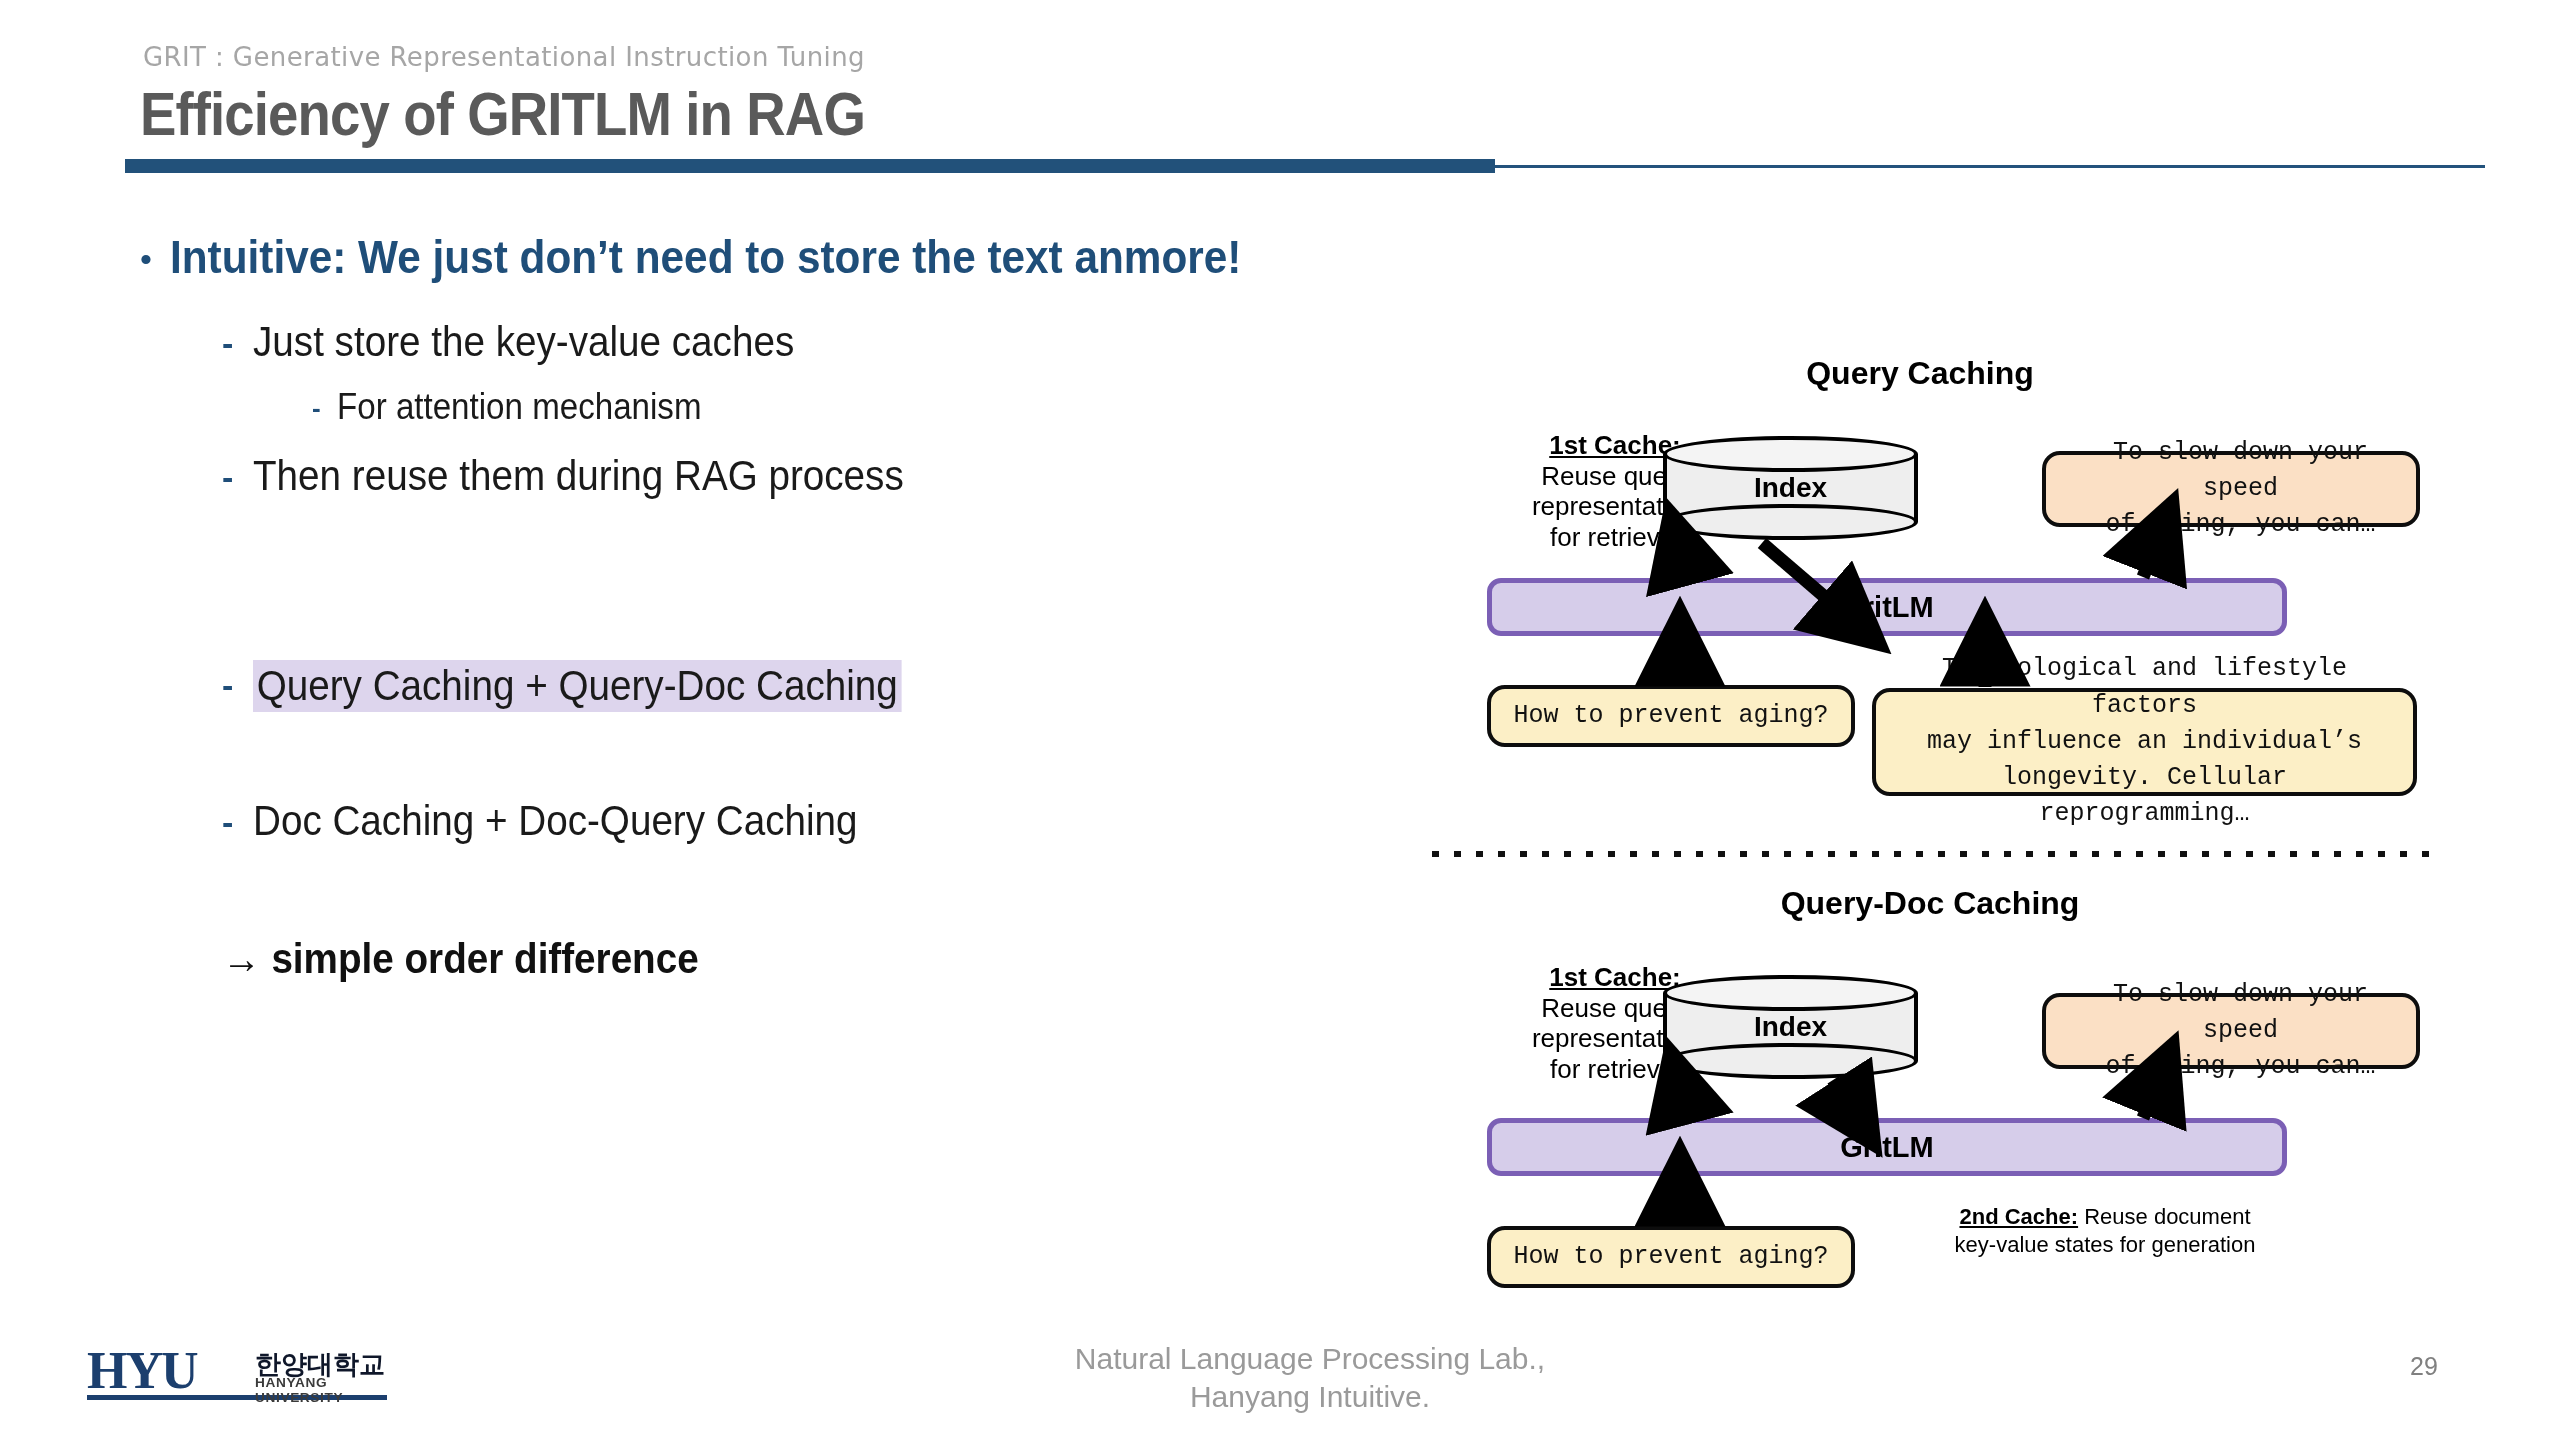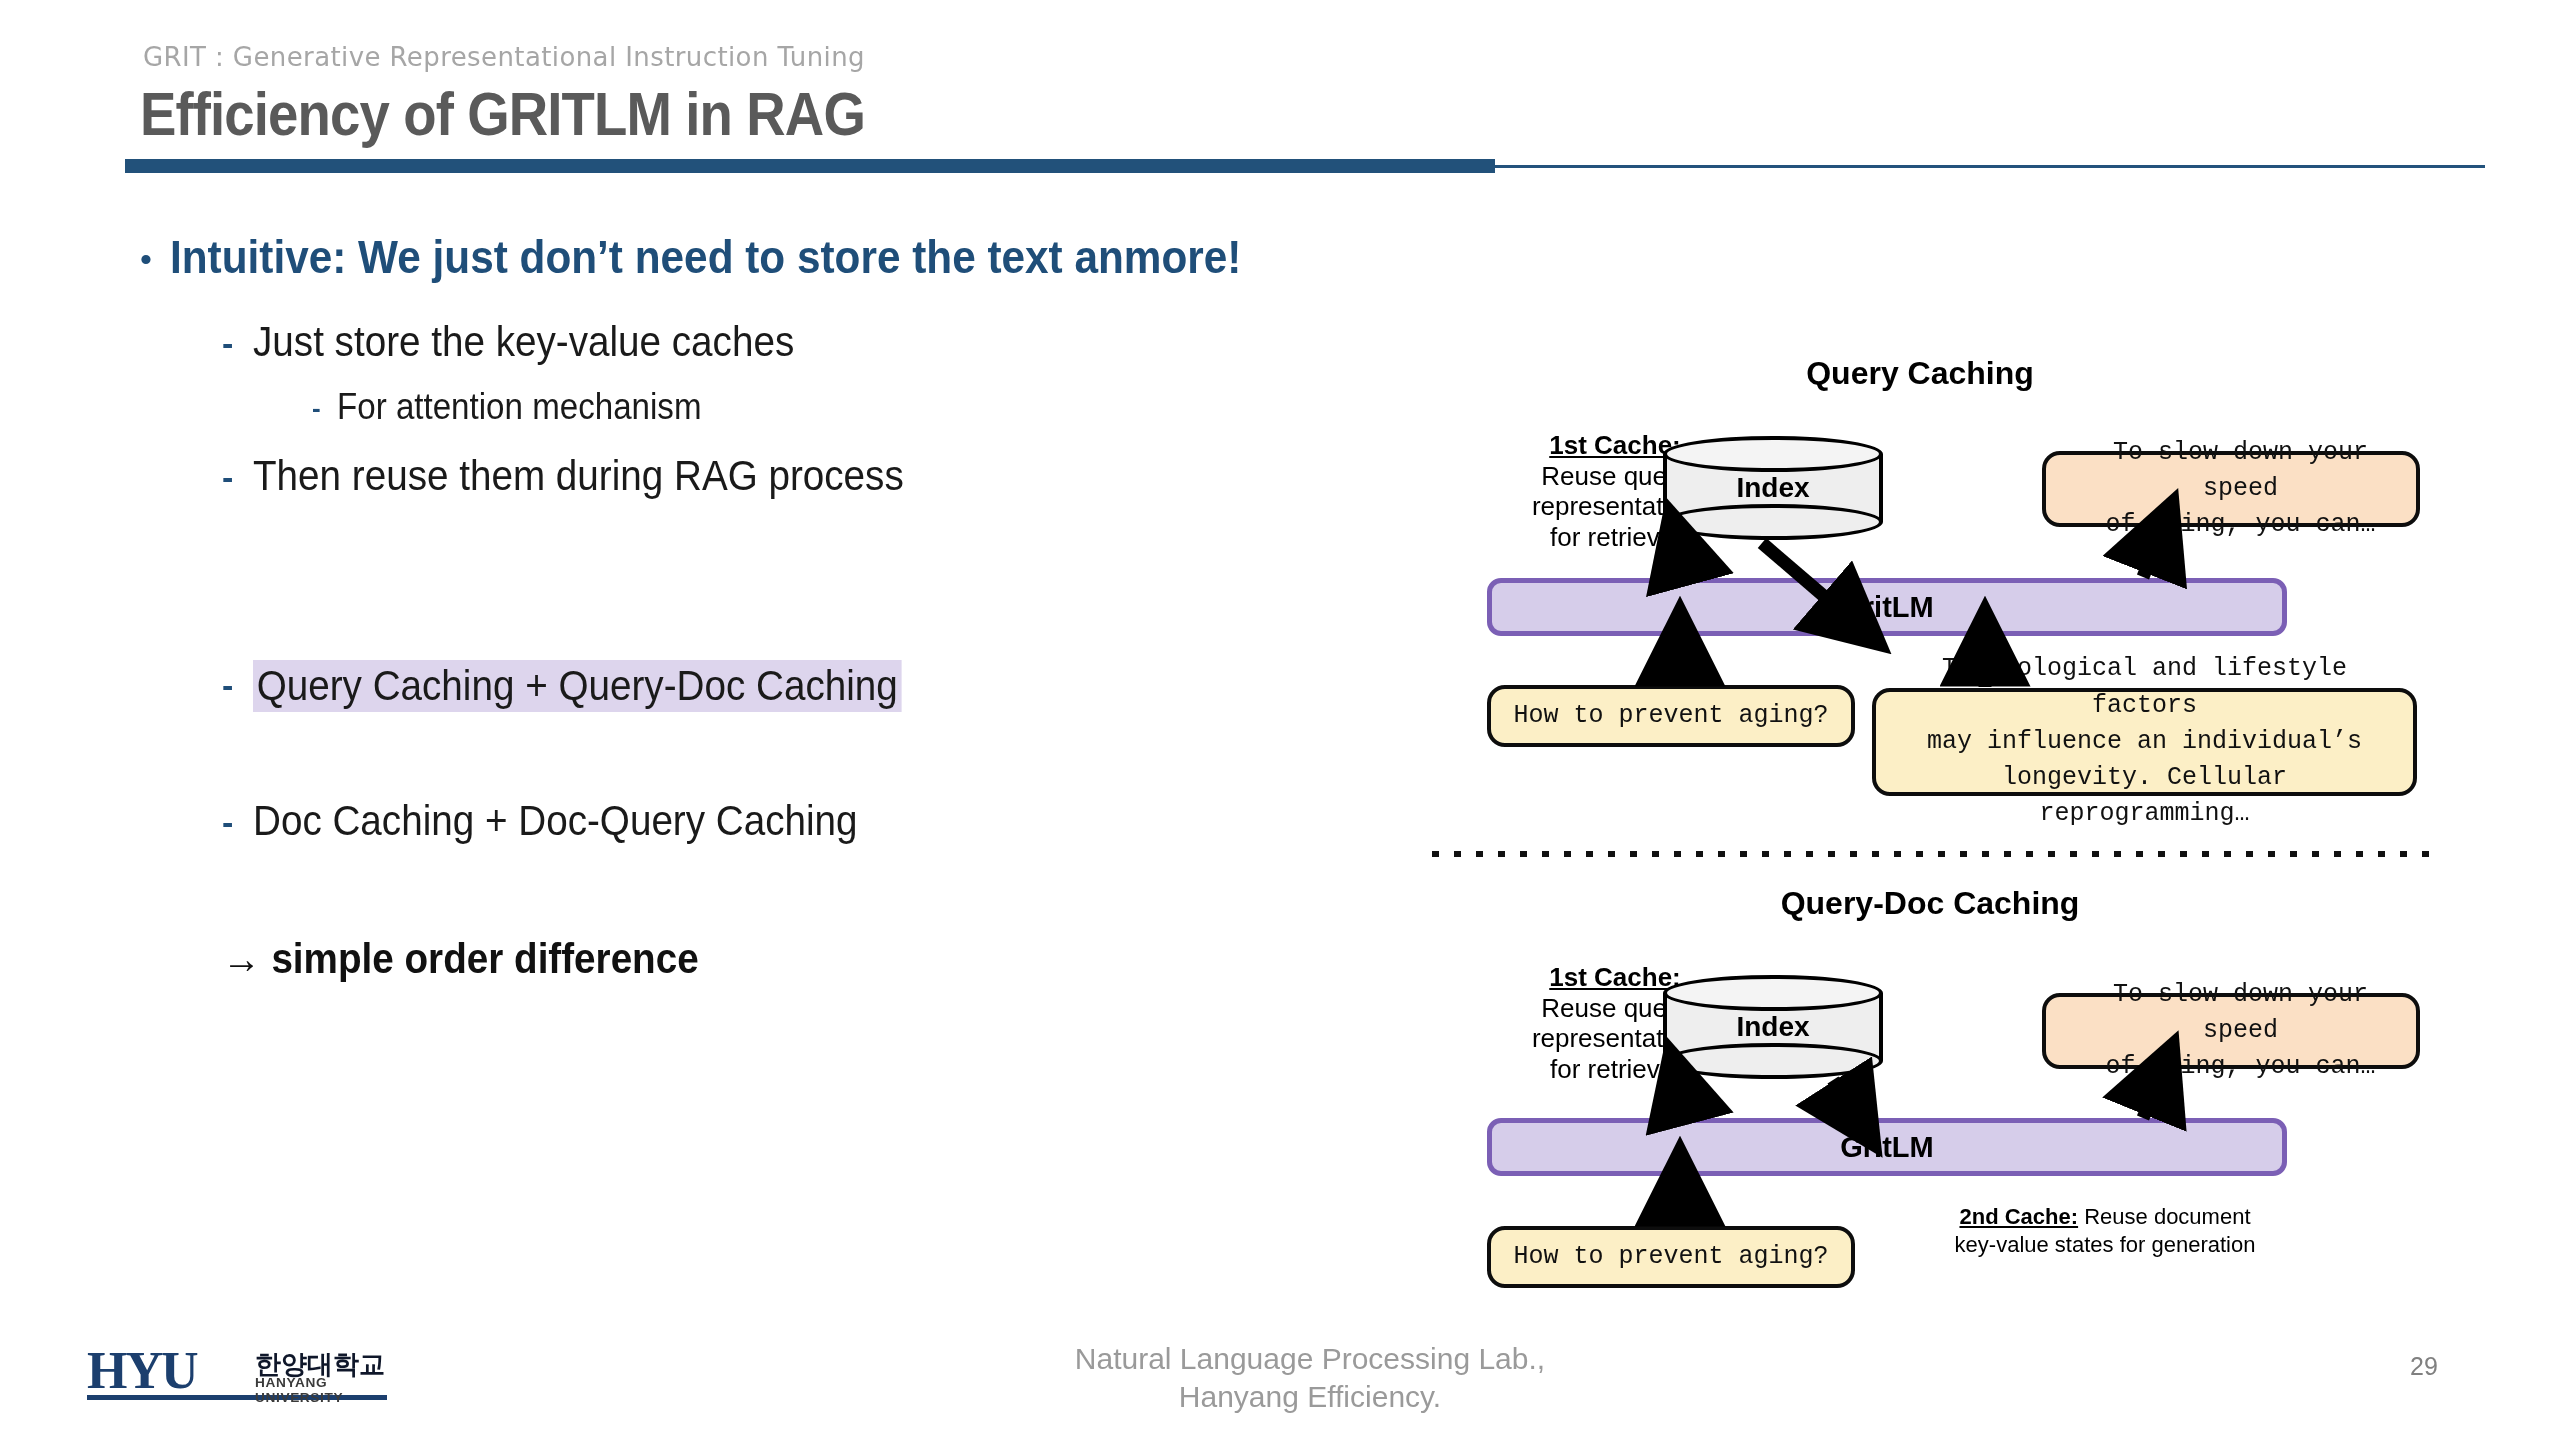--- a/index.html
+++ b/index.html
@@ -38,21 +38,21 @@
              transform:scaleX(.92);transform-origin:left top;}
 
   
   .diag-title{position:absolute;font-size:32px;font-weight:bold;color:#000;
               white-space:nowrap;text-align:center;}
 
   .cachenote{position:absolute;text-align:center;font-size:26px;color:#000;line-height:1.18;
              white-space:nowrap;}
   .cachenote .hd{font-weight:bold;text-decoration:underline;display:block;}
 
-  .cyl{position:absolute;}
+  .cyl{position:absolute;padding-left:35px;}
   .cyl .body{position:absolute;left:0;top:18px;width:100%;height:calc(100% - 36px);
              background:#eeeeee;border-left:4px solid #000;border-right:4px solid #000;box-sizing:border-box;}
   .cyl .top{position:absolute;left:0;top:0;width:100%;height:36px;background:#f4f4f4;
             border:4px solid #000;border-radius:50%/50%;box-sizing:border-box;}
   .cyl .bot{position:absolute;left:0;bottom:0;width:100%;height:36px;background:#eeeeee;
             border:4px solid #000;border-radius:50%/50%;box-sizing:border-box;}
   .cyl .lbl{position:absolute;inset:0;display:flex;align-items:center;justify-content:center;
             font-size:28px;font-weight:bold;color:#000;z-index:3;}
 
   .gritbar{position:absolute;background:#d6cdea;border:5px solid #7b5fb5;border-radius:14px;
@@ -224,18 +224,18 @@
 
   <div class="logo">
     <div class="hyu">HYU</div>
     <div class="bar"></div>
     <div class="kr">한양대학교</div>
     <div class="en">HANYANG UNIVERSITY</div>
   </div>
 
   <div class="footer-note">
     <span>Natural Language Processing Lab.,</span><br>
-    <span>Hanyang Efficiency.</span>
+    <span>Hanyang Intuitive.</span>
   </div>
 
   <div class="pageno">29</div>
 
 </div>
 
 </body></html>

